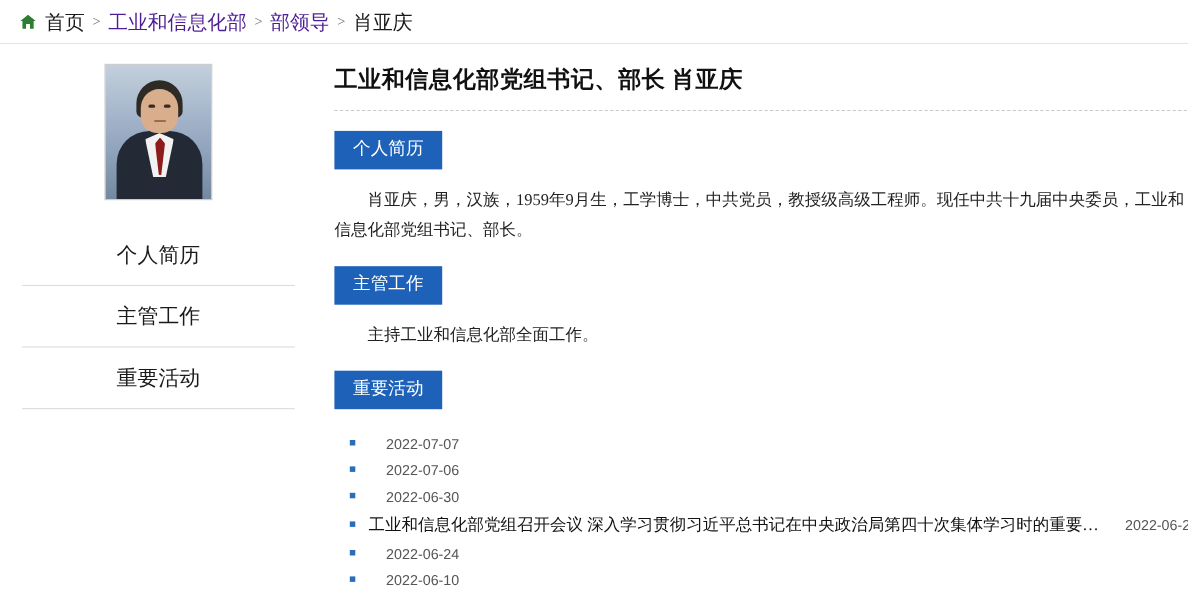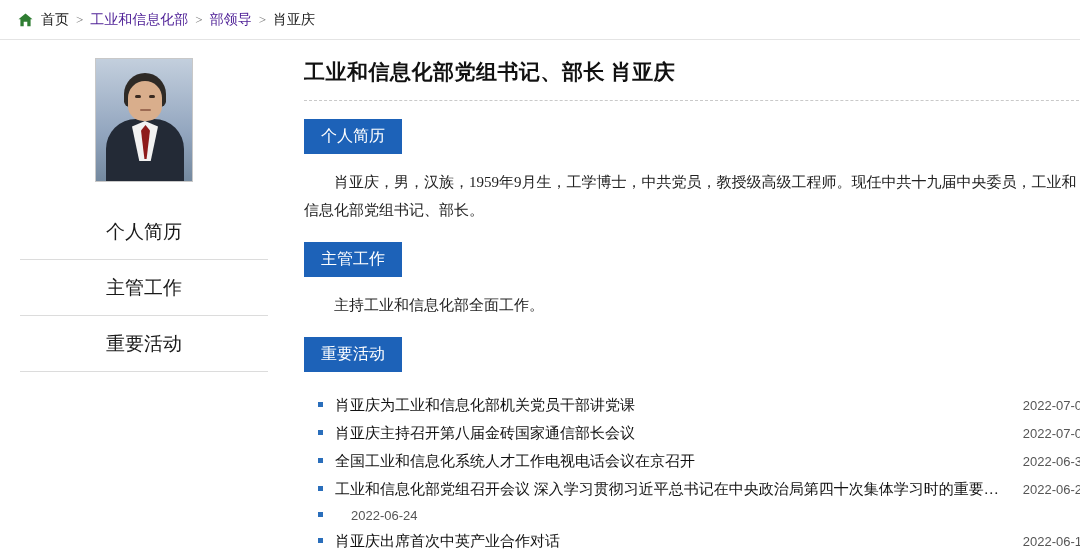--- a/index.html
+++ b/index.html
@@ -23,21 +23,21 @@
     color: #333;
     border-bottom: 1px solid #e4e4e4;
   }
   .home-icon {
     width: 15px; height: 14px;
     margin-right: 8px;
     position: relative;
     display: inline-block;
   }
   .home-icon svg { display: block; }
-  .crumb { color: #1a1a1a; text-decoration: none; font-size: 14px; font-family: Liberation Mono, monospace; }
+  .crumb { color: #1a1a1a; text-decoration: none; font-size: 18px; font-family: Liberation Mono, monospace; }
   .crumb.link { color: #4c1d95; }
   .crumb-sep { margin: 0 7px; color: #777; font-size: 13px; }
 
   
   .content {
     display: flex;
     padding-top: 18px;
   }
   
   .leftcol {
@@ -207,45 +207,41 @@
       <div>
         <div class="section-tag">主管工作</div>
         <p class="para">主持工业和信息化部全面工作。</p>
       </div>
 
       <div>
         <div class="section-tag">重要活动</div>
         <ul class="news-list">
           <li class="news-item">
             <span class="bullet"></span>
-            <a class="news-title" href="#">肖亚庆为工业和信息化部机关党员干部讲党课</a>
             <span class="news-date">2022-07-07</span>
           </li>
           <li class="news-item">
             <span class="bullet"></span>
-            <a class="news-title" href="#">肖亚庆主持召开第八届金砖国家通信部长会议</a>
             <span class="news-date">2022-07-06</span>
           </li>
           <li class="news-item">
             <span class="bullet"></span>
-            <a class="news-title" href="#">全国工业和信息化系统人才工作电视电话会议在京召开</a>
             <span class="news-date">2022-06-30</span>
           </li>
           <li class="news-item">
             <span class="bullet"></span>
             <a class="news-title" href="#">工业和信息化部党组召开会议 深入学习贯彻习近平总书记在中央政治局第四十次集体学习时的重要讲话精...</a>
             <span class="news-date">2022-06-28</span>
           </li>
           <li class="news-item">
             <span class="bullet"></span>
             <span class="news-date">2022-06-24</span>
           </li>
           <li class="news-item">
             <span class="bullet"></span>
-            <a class="news-title" href="#">肖亚庆出席首次中英产业合作对话</a>
             <span class="news-date">2022-06-10</span>
           </li>
         </ul>
       </div>
     </div>
 
   </div>
 </div>
 
 </body></html>

